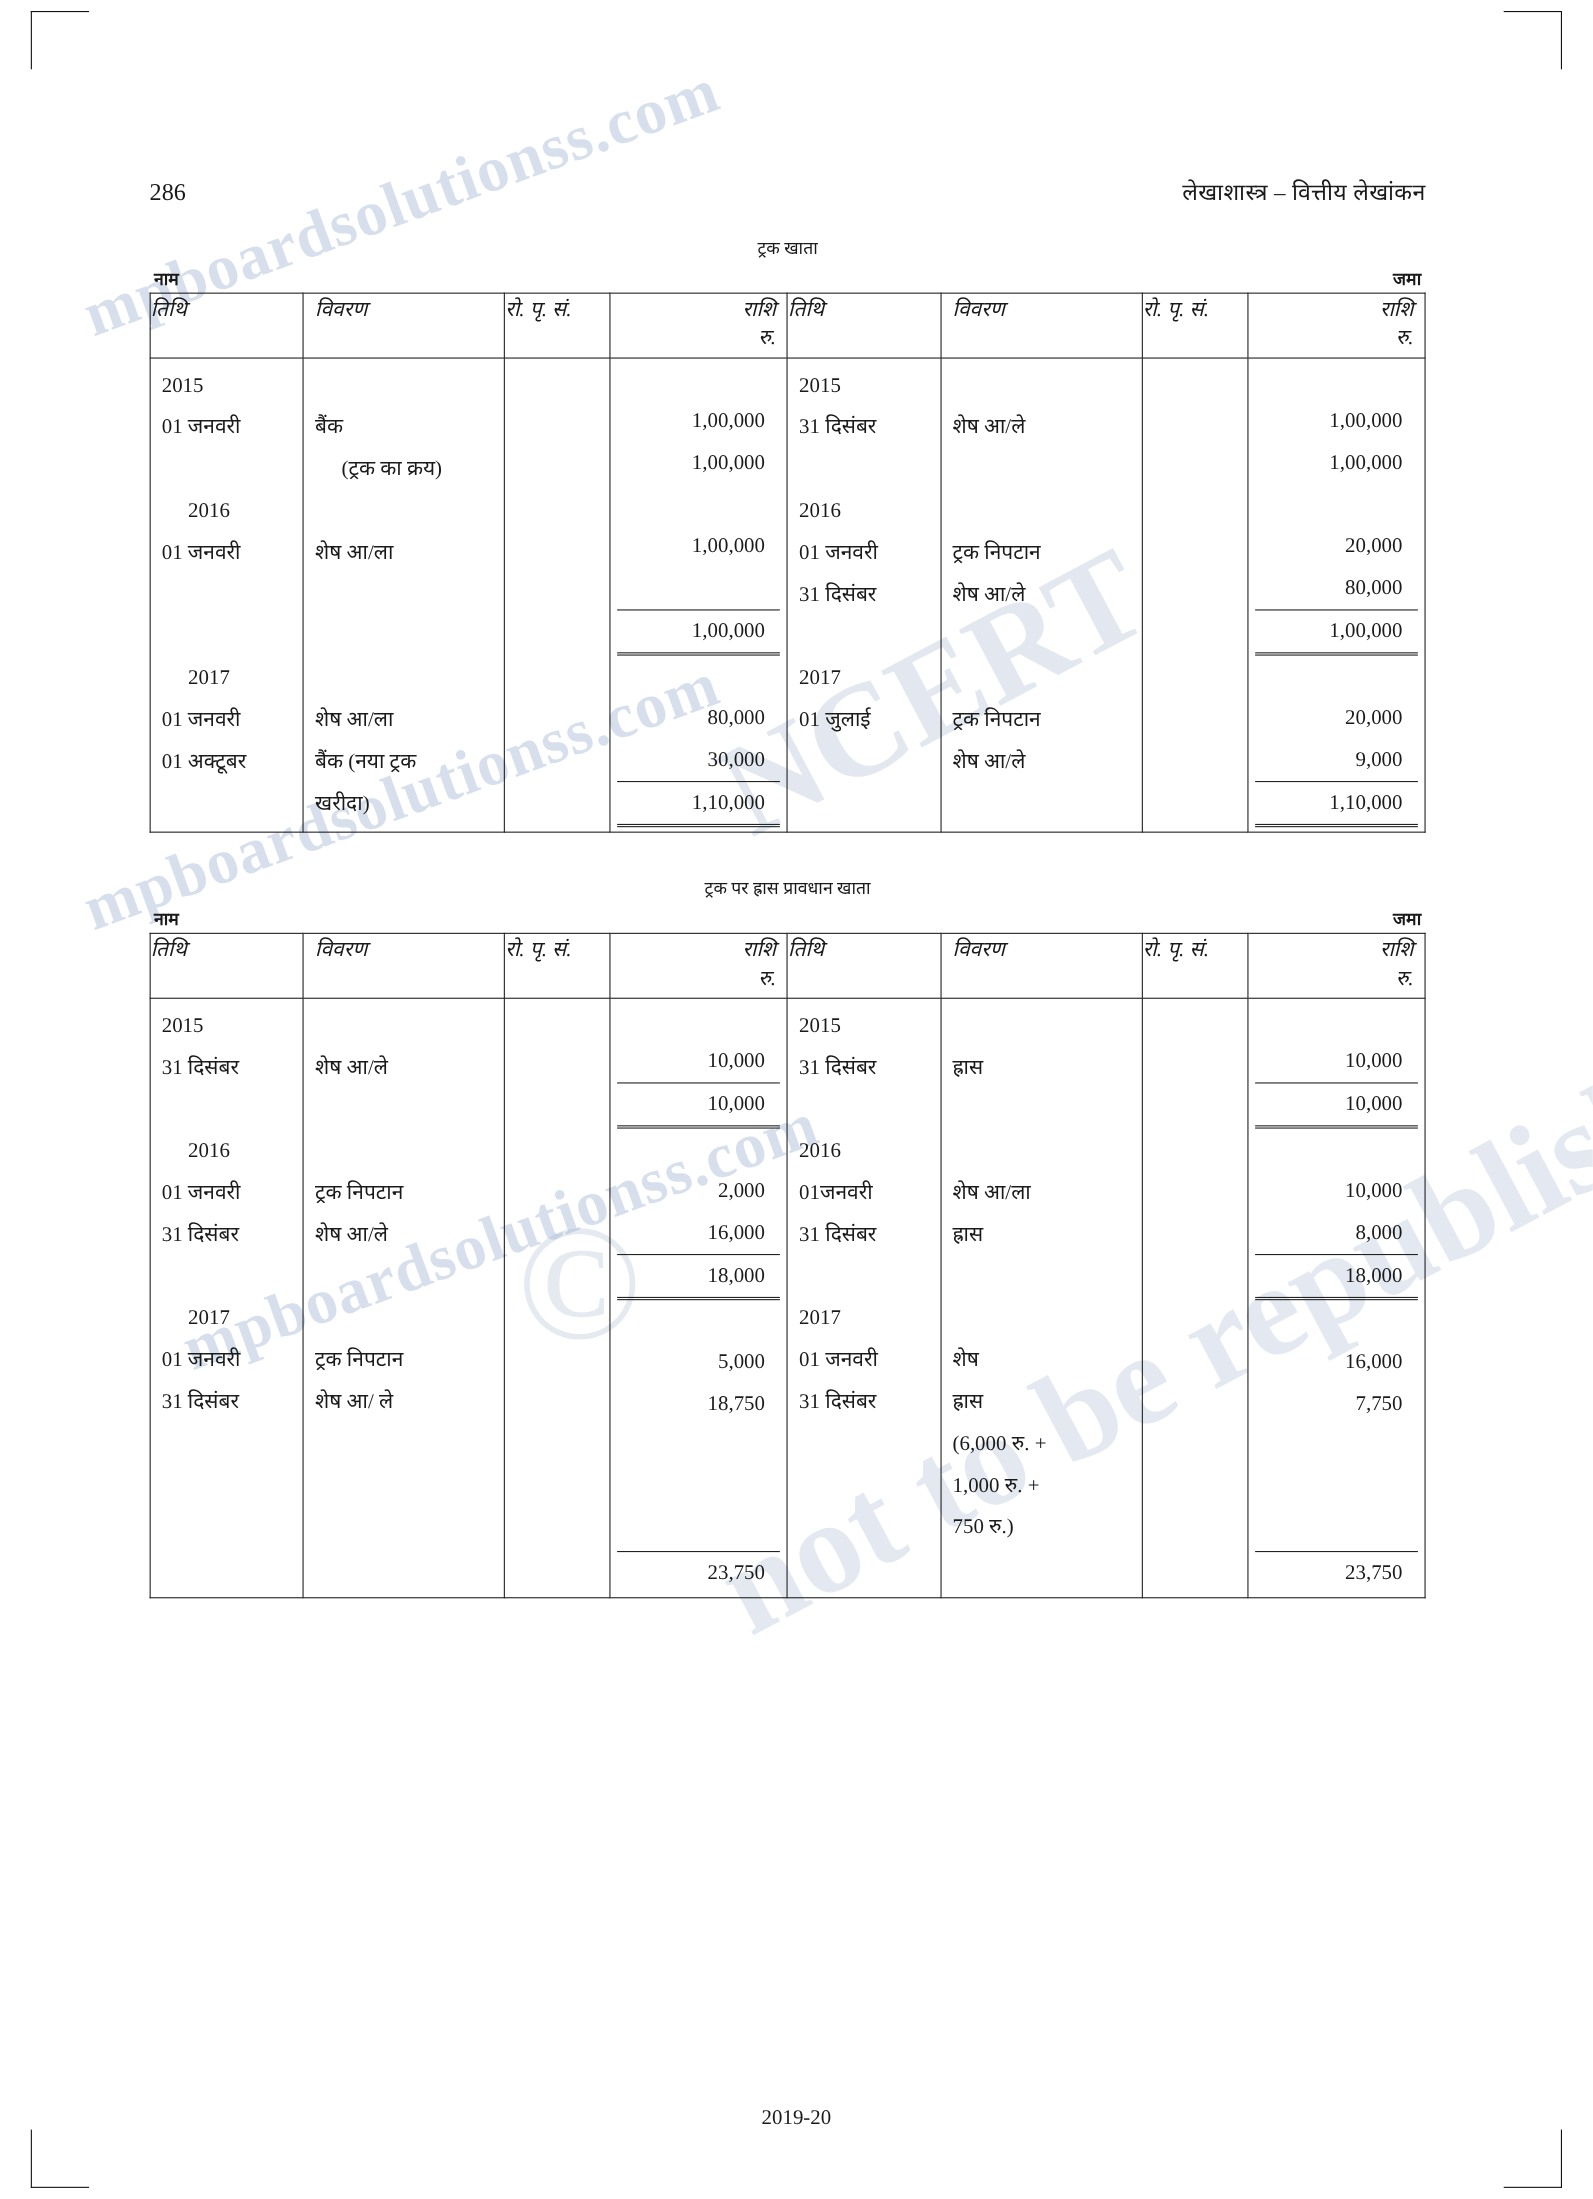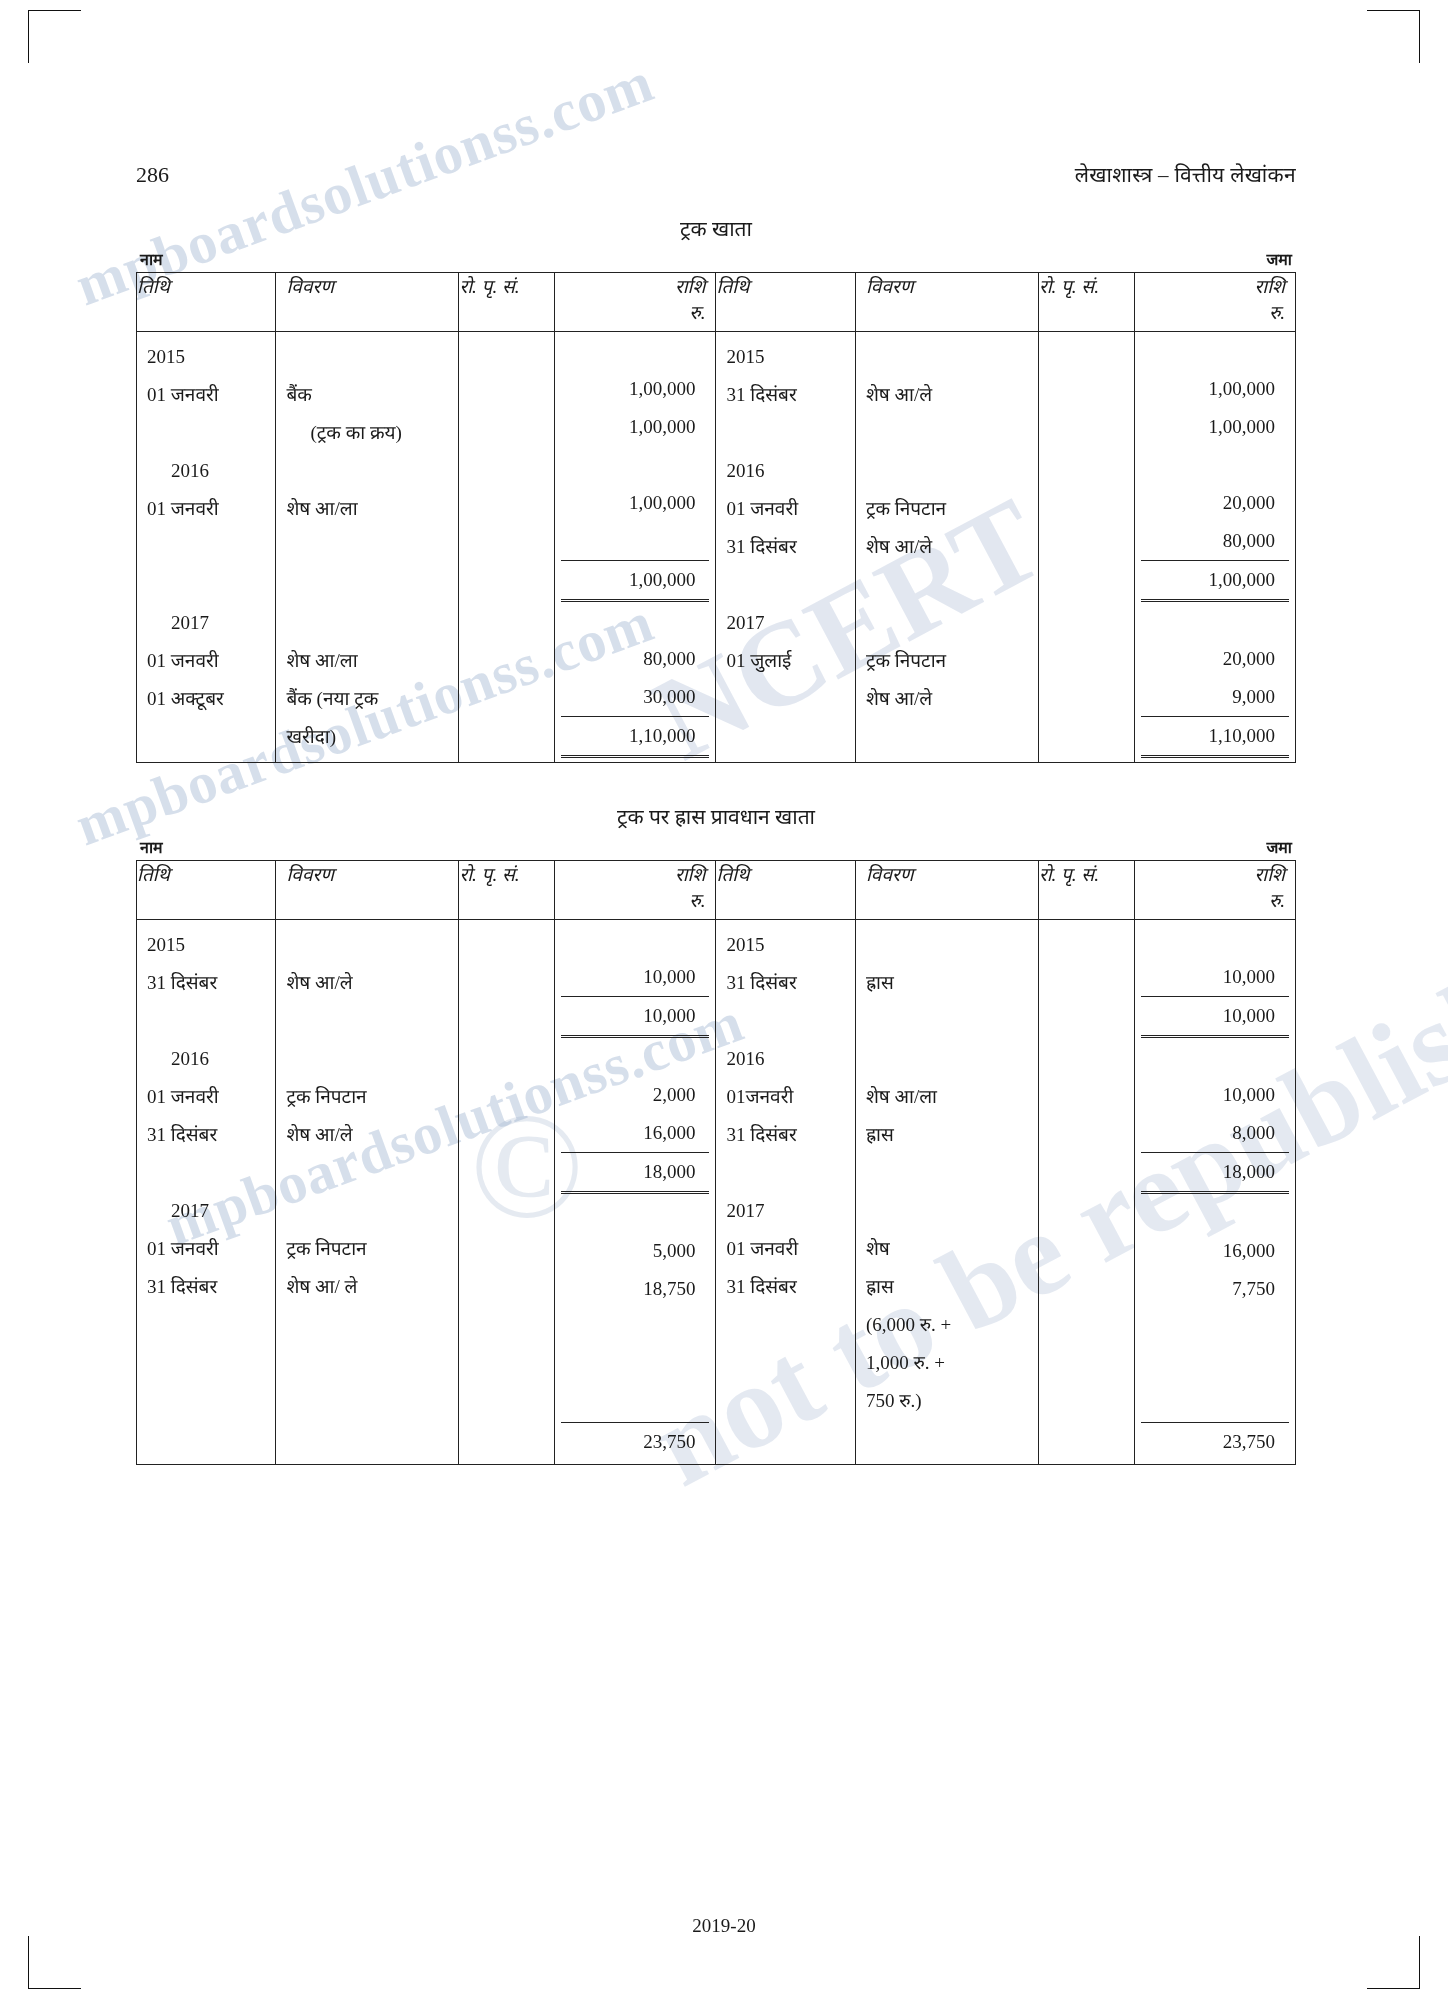--- a/index.html
+++ b/index.html
@@ -28,21 +28,21 @@
   }
   .header-row{
     display:flex;justify-content:space-between;align-items:flex-end;
     font-size:22px;
   }
   .page-number{font-size:22px;}
   .book-title{font-size:21px;letter-spacing:.3px;}
 
   .section-title{
     text-align:center;
-    font-size:21px;
+    font-size:16px;
     margin-top:26px;
     margin-bottom:6px;
     font-weight:400;
   }
   .dr-cr{
     display:flex;justify-content:space-between;
     font-size:16px;font-weight:bold;
     margin:6px 4px 2px 4px;
   }
 

